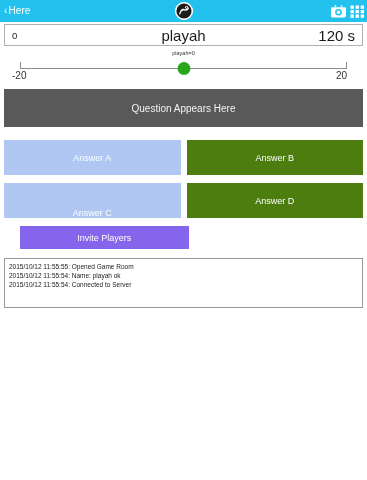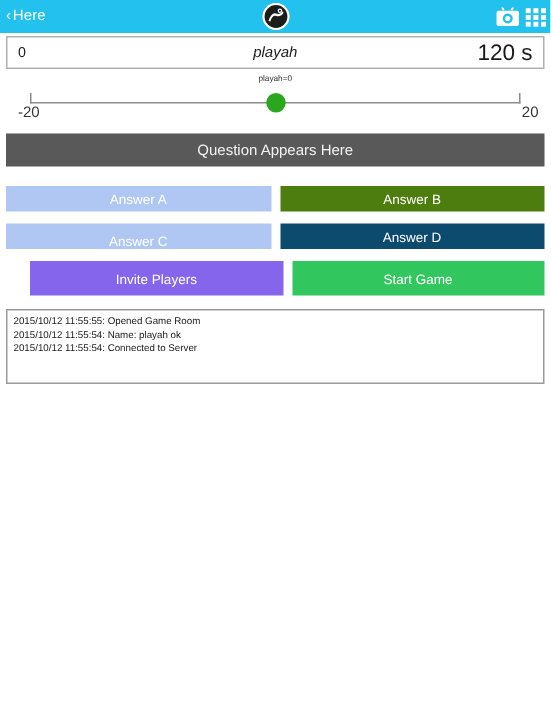--- a/index.html
+++ b/index.html
@@ -75,23 +75,22 @@
   }
   .status-score {
     font-size: 9.5px;
     color: #1a1a1a;
     padding-left: 7px;
   }
   .status-name {
     position: absolute;
     left: 50%;
     transform: translateX(-50%);
-    font-size: 10px;
+    font-size: 15px;
     color: #1a1a1a;
-    font-style: italic;
   }
   .status-timer {
     margin-left: auto;
     font-size: 15px;
     color: #1a1a1a;
     padding-right: 7px;
   }
 
   
   .slider-area {
@@ -125,53 +124,53 @@
   .axis-tick.left  { left: 20px; }
   .axis-tick.right { right: 20px; }
   .axis-tick-label {
     position: absolute;
     top: 22px;
     font-size: 10px;
     color: #333333;
     white-space: nowrap;
   }
   .axis-tick-label.left  { left: 12px; }
-  .axis-tick-label.right { right: 8px; }
+  .axis-tick-label.right { right: 20px; }
   .slider-thumb {
     position: absolute;
     top: 14px;
     width: 13px;
     height: 13px;
     border-radius: 50%;
     background: #2aa61f;
     transform: translateX(-50%);
     cursor: pointer;
   }
 
   
   .question-bar {
     margin: 3px 4px 0 4px;
-    height: 22px;
+    height: 38px;
     background: #595959;
     color: #f2f2f2;
     font-size: 10px;
     display: flex;
     align-items: center;
     justify-content: center;
   }
 
   
   .answers {
     margin: 13px 4px 0 4px;
     display: grid;
     grid-template-columns: 1fr 1fr;
     grid-gap: 8px 6px;
   }
   .answer-btn {
-    height: 17px;
+    height: 35px;
     background: #afc7f2;
     color: #ffffff;
     font-size: 9px;
     display: flex;
     align-items: center;
     justify-content: center;
     cursor: pointer;
     user-select: none;
   }
 
@@ -278,31 +277,28 @@
 <div class="answers">
   <div class="answer-btn" style="background: rgb(175, 199, 242);">
     <span>Answer A</span>
   </div>
   <div class="answer-btn" style="background: #4d7c0f;">
     <span>Answer B</span>
   </div>
   <div class="answer-btn" style="background: rgb(175, 199, 242); align-items: flex-end;">
     <span>Answer C</span>
   </div>
-  <div class="answer-btn" style="background: #0c4a6e;">
+  <div class="answer-btn" style="background: #4d7c0f;">
     <span>Answer D</span>
   </div>
 </div>
 
 <div class="actions">
   <div class="action-btn invite" style="background: rgb(132, 101, 236);">
     <span>Invite Players</span>
-  </div>
-  <div class="action-btn start" style="background: rgb(49, 199, 94);">
-    <span>Start Game</span>
   </div>
 </div>
 
 <div class="log-box" id="log-box">
     <div class="log-line">2015/10/12 11:55:55: Opened Game Room</div>
     <div class="log-line">2015/10/12 11:55:54: Name: playah ok</div>
     <div class="log-line">2015/10/12 11:55:54: Connected to Server</div>
   </div>
 
 </body></html>

